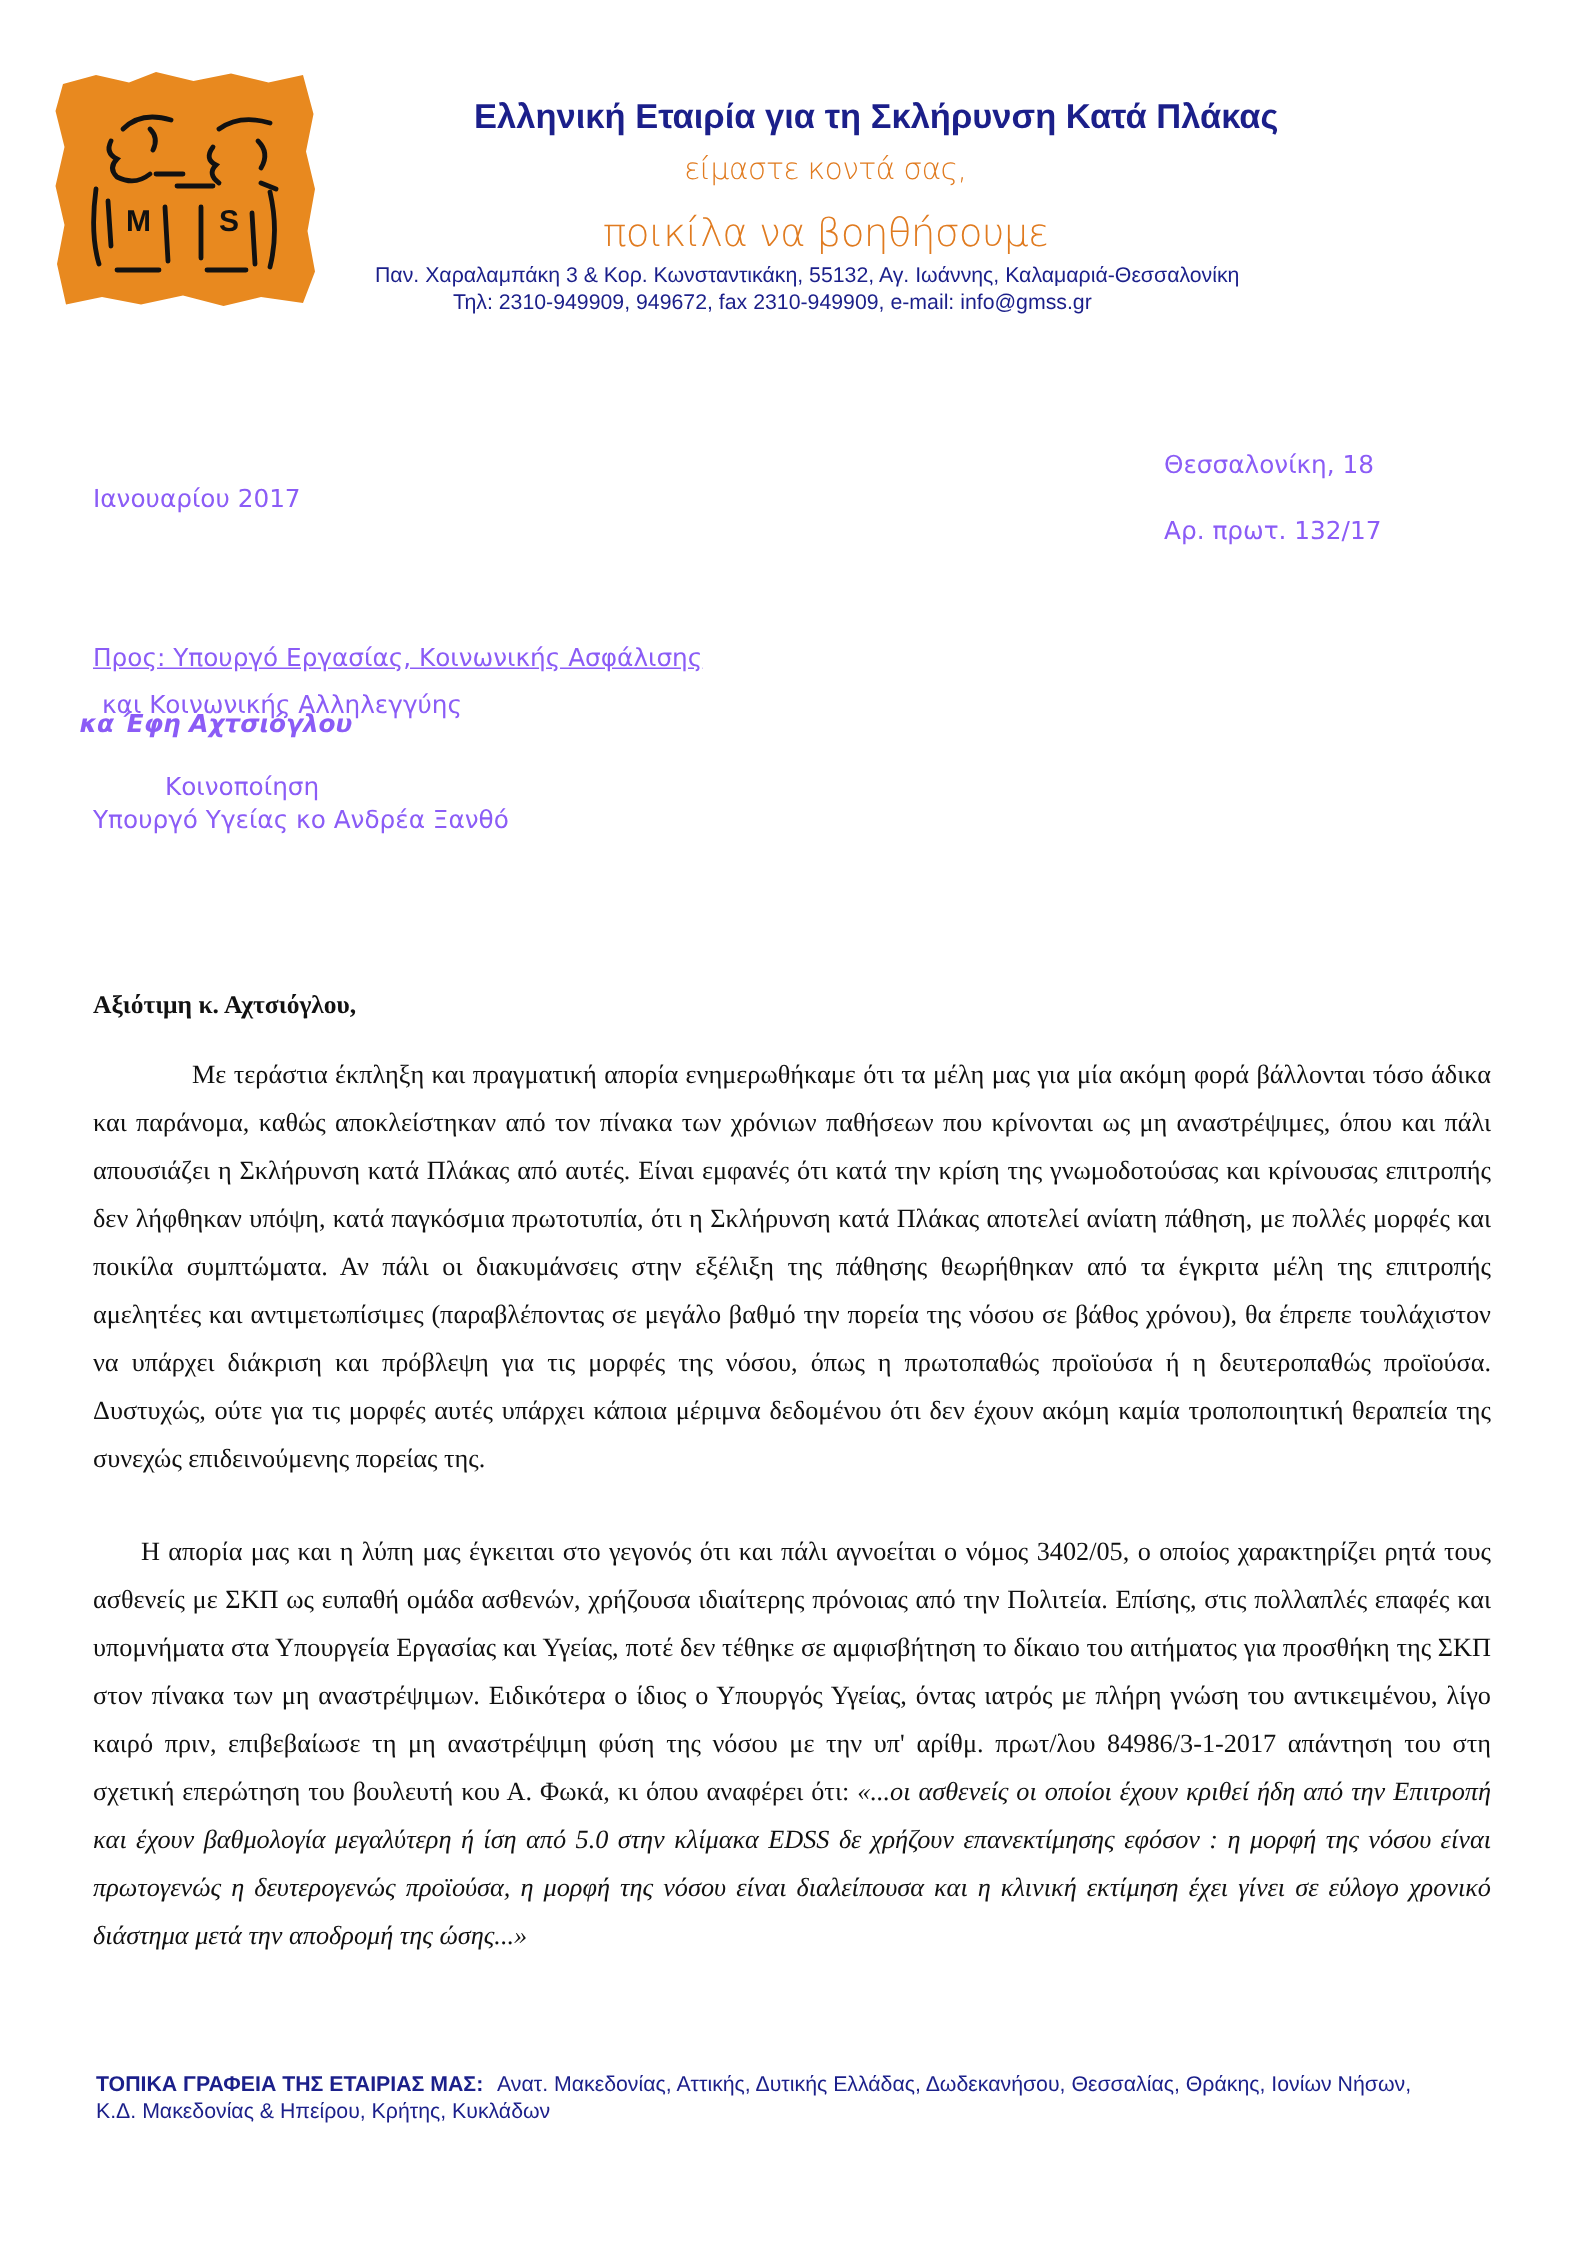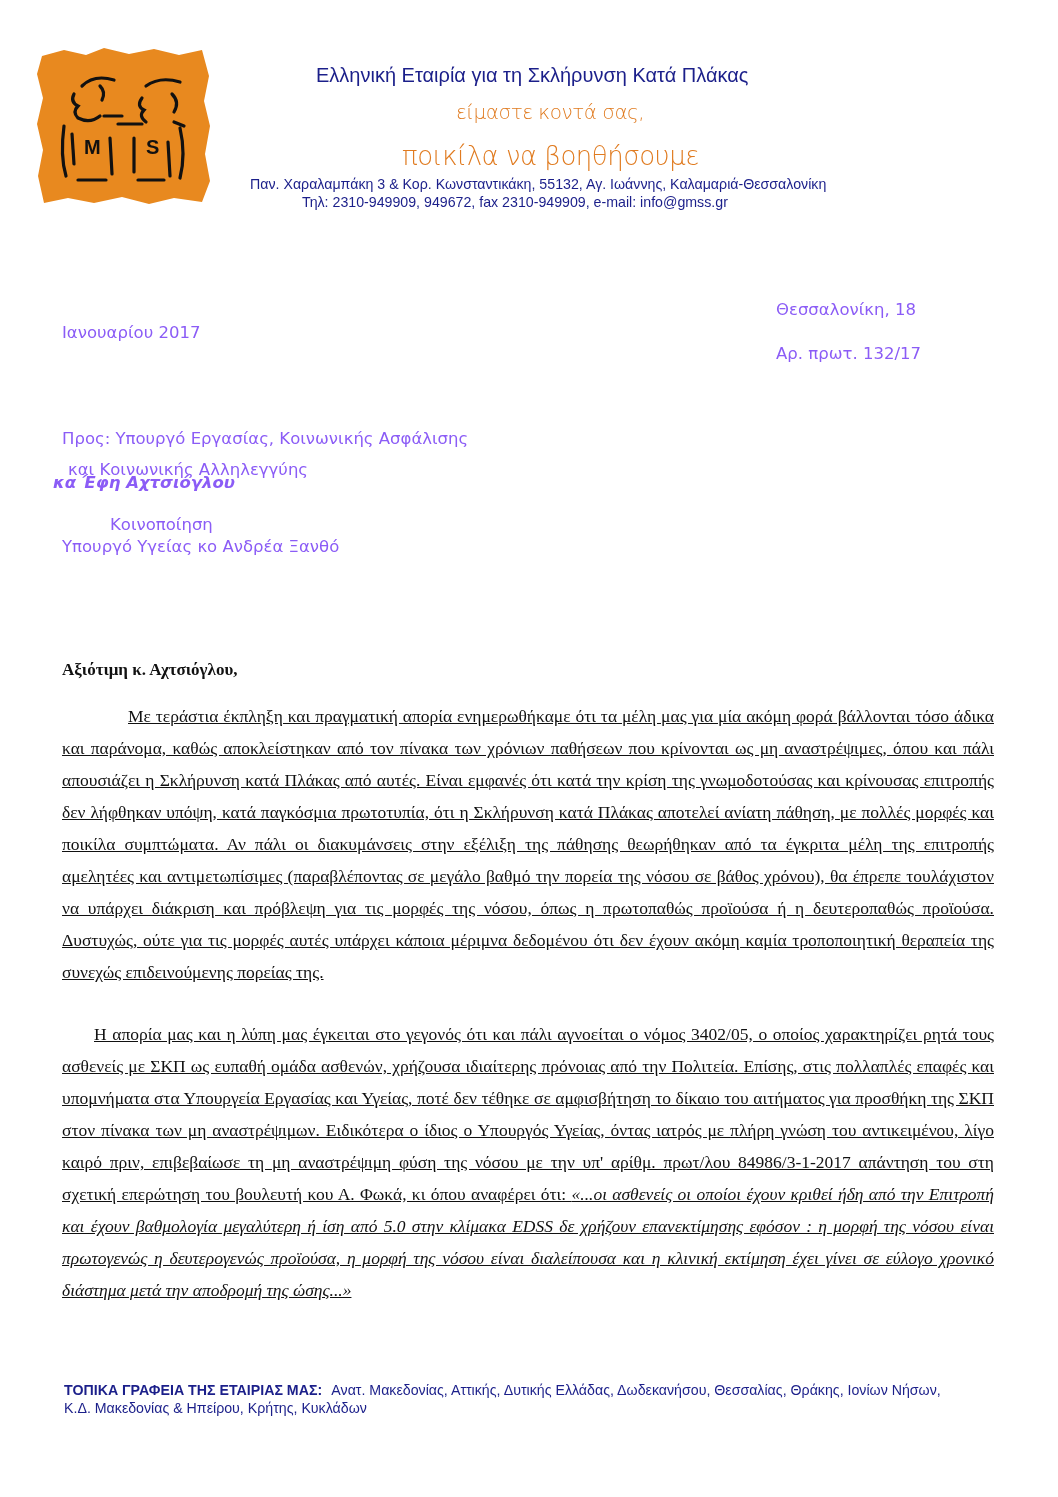--- a/index.html
+++ b/index.html
@@ -1,42 +1,42 @@
 <!DOCTYPE html>
 <html><head>
 <meta charset="utf-8">
 <style>
   html, body { margin: 0; padding: 0; background: #ffffff; }
   body { width: 1058px; height: 1497px; position: relative; overflow: hidden; font-family: "Liberation Serif", serif; color: #111; }
   .abs { position: absolute; }
 
   
   .logo { left: 34px; top: 46px; width: 178px; height: 160px; }
-  .org-name { left: 316px; top: 64px; font-family: "Liberation Sans", sans-serif; font-weight: normal; font-size: 20px; color: #1b1f8a; white-space: nowrap; }
+  .org-name { left: 316px; top: 64px; font-family: "Liberation Sans", sans-serif; font-weight: bold; font-size: 23px; color: #1b1f8a; white-space: nowrap; }
   .slogan1 { left: 432px; top: 100px; font-family: "DejaVu Sans", sans-serif; font-size: 20px; color: #e07b20; white-space: nowrap; letter-spacing: -0.5px; font-weight: 300; margin-left: 24px; }
   .slogan2 { left: 402px; top: 141px; font-family: "DejaVu Sans", sans-serif; font-size: 26px; color: #e07b20; white-space: nowrap; letter-spacing: -0.5px; font-weight: 300; }
   .addr { left: 250px; top: 176px; font-family: "Liberation Sans", sans-serif; font-size: 14.2px; color: #1b1f8a; white-space: nowrap; }
   .tel  { left: 302px; top: 194px; font-family: "Liberation Sans", sans-serif; font-size: 14.2px; color: #1b1f8a; white-space: nowrap; }
 
   
   .sans-doc { font-family: "DejaVu Sans", sans-serif; font-size: 16.5px; color: #8b5cf6; white-space: nowrap; }
   .place { left: 776px; top: 300px; }
   .date  { left: 62px;  top: 323px; }
   .prot  { left: 776px; top: 344px; }
 
   
-  .to1 { left: 62px; top: 429px; }
+  .to1 { left: 62px; top: 429px; text-decoration: underline; }
   .to2 { left: 68px; top: 460px; }
   .to3 { left: 53px; top: 473px; font-weight: bold; font-style: italic; }
   .cc1 { left: 62px; top: 515px; margin-left: 48px; }
   .cc2 { left: 62px; top: 537px; }
 
   
   .greeting { left: 62px; top: 660px; font-family: "Liberation Serif", serif; font-weight: bold; font-size: 17px; white-space: nowrap; }
-  .body { left: 62px; width: 932px; font-family: "Liberation Serif", serif; font-size: 17.5px; line-height: 32px; text-align: justify; color: #111; text-decoration: underline; }
+  .body { left: 62px; width: 932px; font-family: "Liberation Serif", serif; font-size: 17.5px; line-height: 32px; text-align: justify; color: #111; }
   .p1 { top: 700px; text-indent: 66px; }
   .p2 { top: 1018px; text-indent: 32px; }
   .quote { font-style: italic; }
 
   
   .footer { left: 64px; top: 1381px; width: 900px; font-family: "Liberation Sans", sans-serif; font-size: 14.2px; line-height: 18px; color: #1b1f8a; }
   .footer b { font-weight: bold; margin-right: 6px; }
 </style>
 </head>
 <body>

